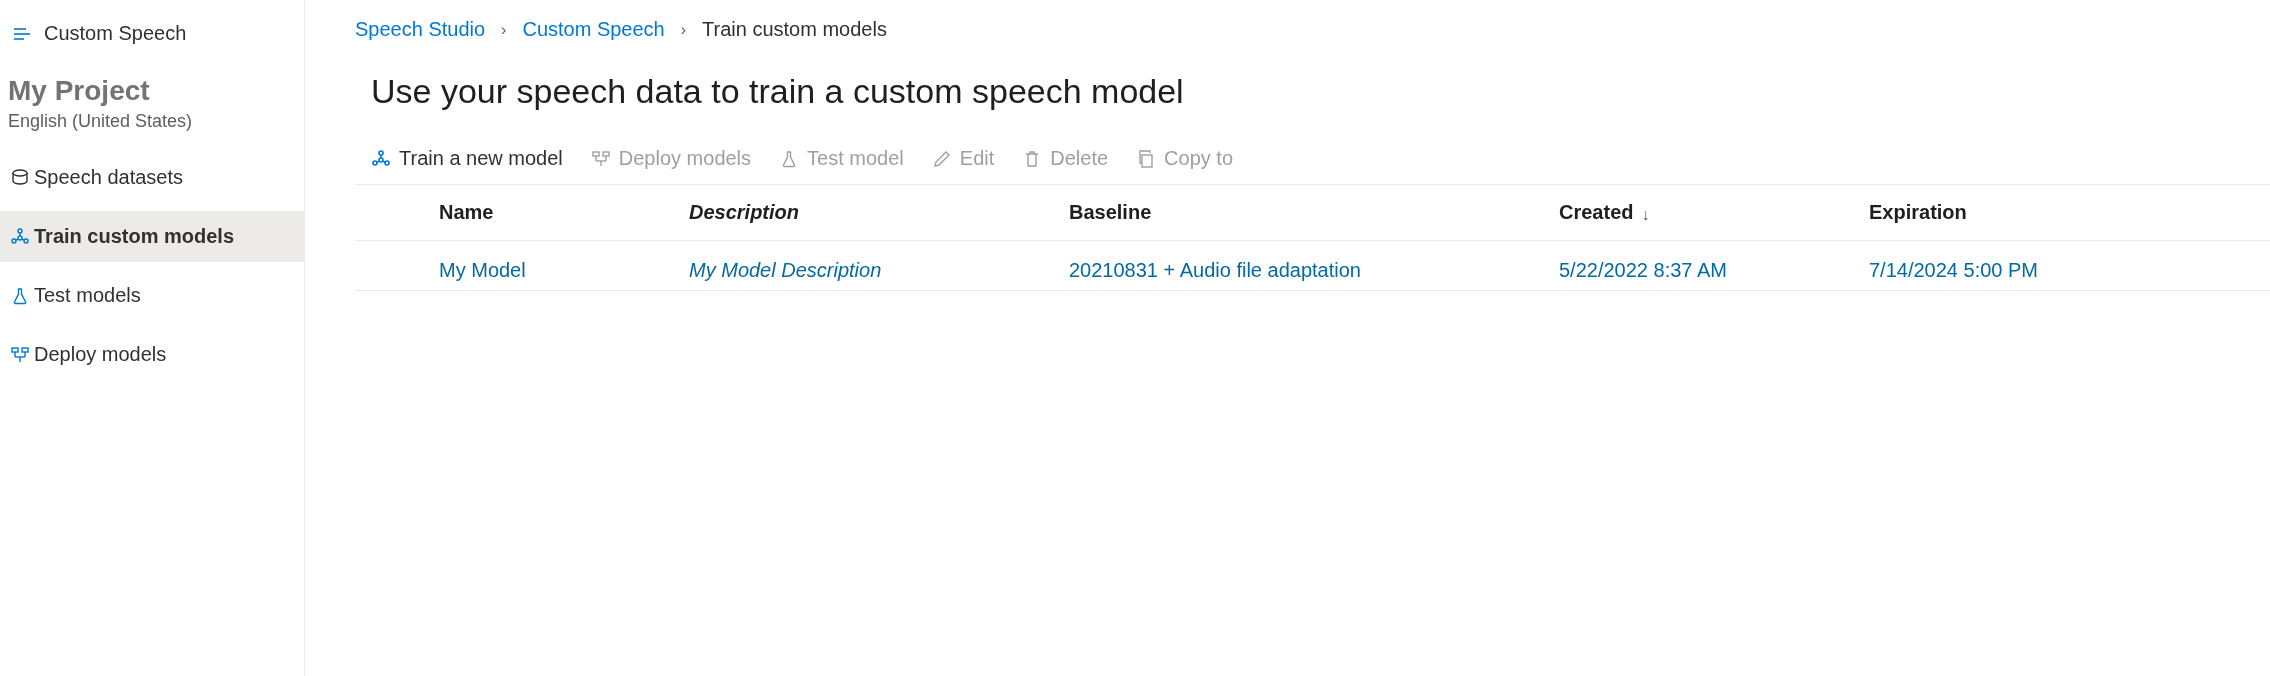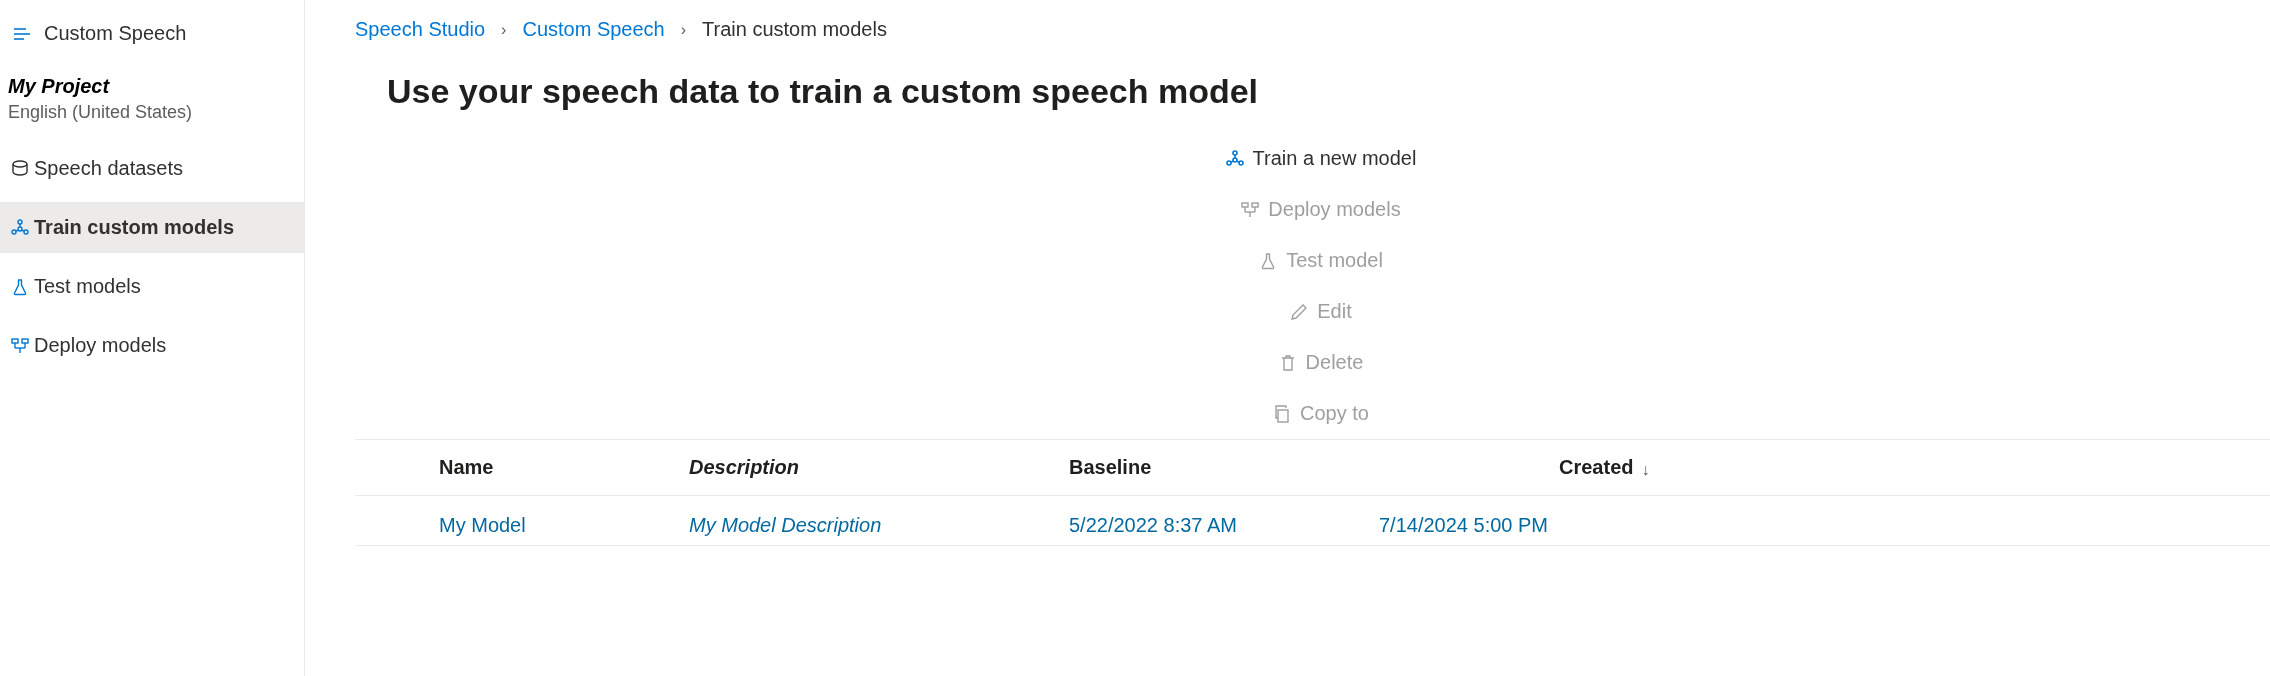--- a/index.html
+++ b/index.html
@@ -30,25 +30,24 @@
     .sidebar-header {
       display: flex;
       align-items: center;
       gap: 12px;
       padding: 12px 12px 20px 12px;
       font-size: 20px;
       color: #323130;
     }
     .sidebar-header svg { width: 20px; height: 20px; }
     .project-title {
-      font-size: 20px;
+      font-size: 28px;
       font-weight: 600;
       padding: 10px 8px 4px 8px;
-      color: #000000;
-      font-style: italic;
+      color: #737373;
     }
     .project-subtitle {
       font-size: 18px;
       color: #605e5c;
       padding: 0 8px 20px 8px;
     }
     .nav-item {
       display: flex;
       align-items: center;
       gap: 4px;
@@ -72,33 +71,32 @@
       align-items: center;
       gap: 16px;
       font-size: 20px;
       margin-bottom: 31px;
     }
     .breadcrumb a { color: #0078d4; text-decoration: none; cursor: pointer; }
     .breadcrumb .sep { color: #605e5c; font-size: 16px; }
     .breadcrumb .current { color: #323130; }
     .page-title {
       font-size: 34px;
-      font-weight: 700;
+      font-weight: 400;
       color: #201f1e;
-      margin-left: 32px;
+      margin-left: 16px;
       margin-bottom: 30px;
     }
     .toolbar {
       display: flex;
       align-items: center;
       gap: 28px;
       padding: 6px 0 14px 16px;
       border-bottom: 1px solid #edebe9;
       font-size: 20px;
-      flex-direction: column;
     }
     .toolbar-btn {
       display: flex;
       align-items: center;
       gap: 8px;
       color: #a19f9d;
       cursor: pointer;
     }
     .toolbar-btn.primary { color: #0078d4; }
     .toolbar-btn.primary .lbl { color: #323130; }
@@ -252,21 +250,23 @@
   </div>
 
   <div class="table-header">
     <div class="col-name">Name</div>
     <div class="col-desc">Description</div>
     <div class="col-baseline">Baseline</div>
     <div class="col-created">
       <span>Created</span>
       <span class="sort-arrow">↓</span>
     </div>
+    <div class="col-expiration">Expiration</div>
   </div>
 
   <div class="table-row">
     <div class="col-name">My Model</div>
     <div class="col-desc">My Model Description</div>
+    <div class="col-baseline">20210831 + Audio file adaptation</div>
     <div class="col-created">5/22/2022 8:37 AM</div>
     <div class="col-expiration">7/14/2024 5:00 PM</div>
   </div>
 </div>
 
 </body></html>

